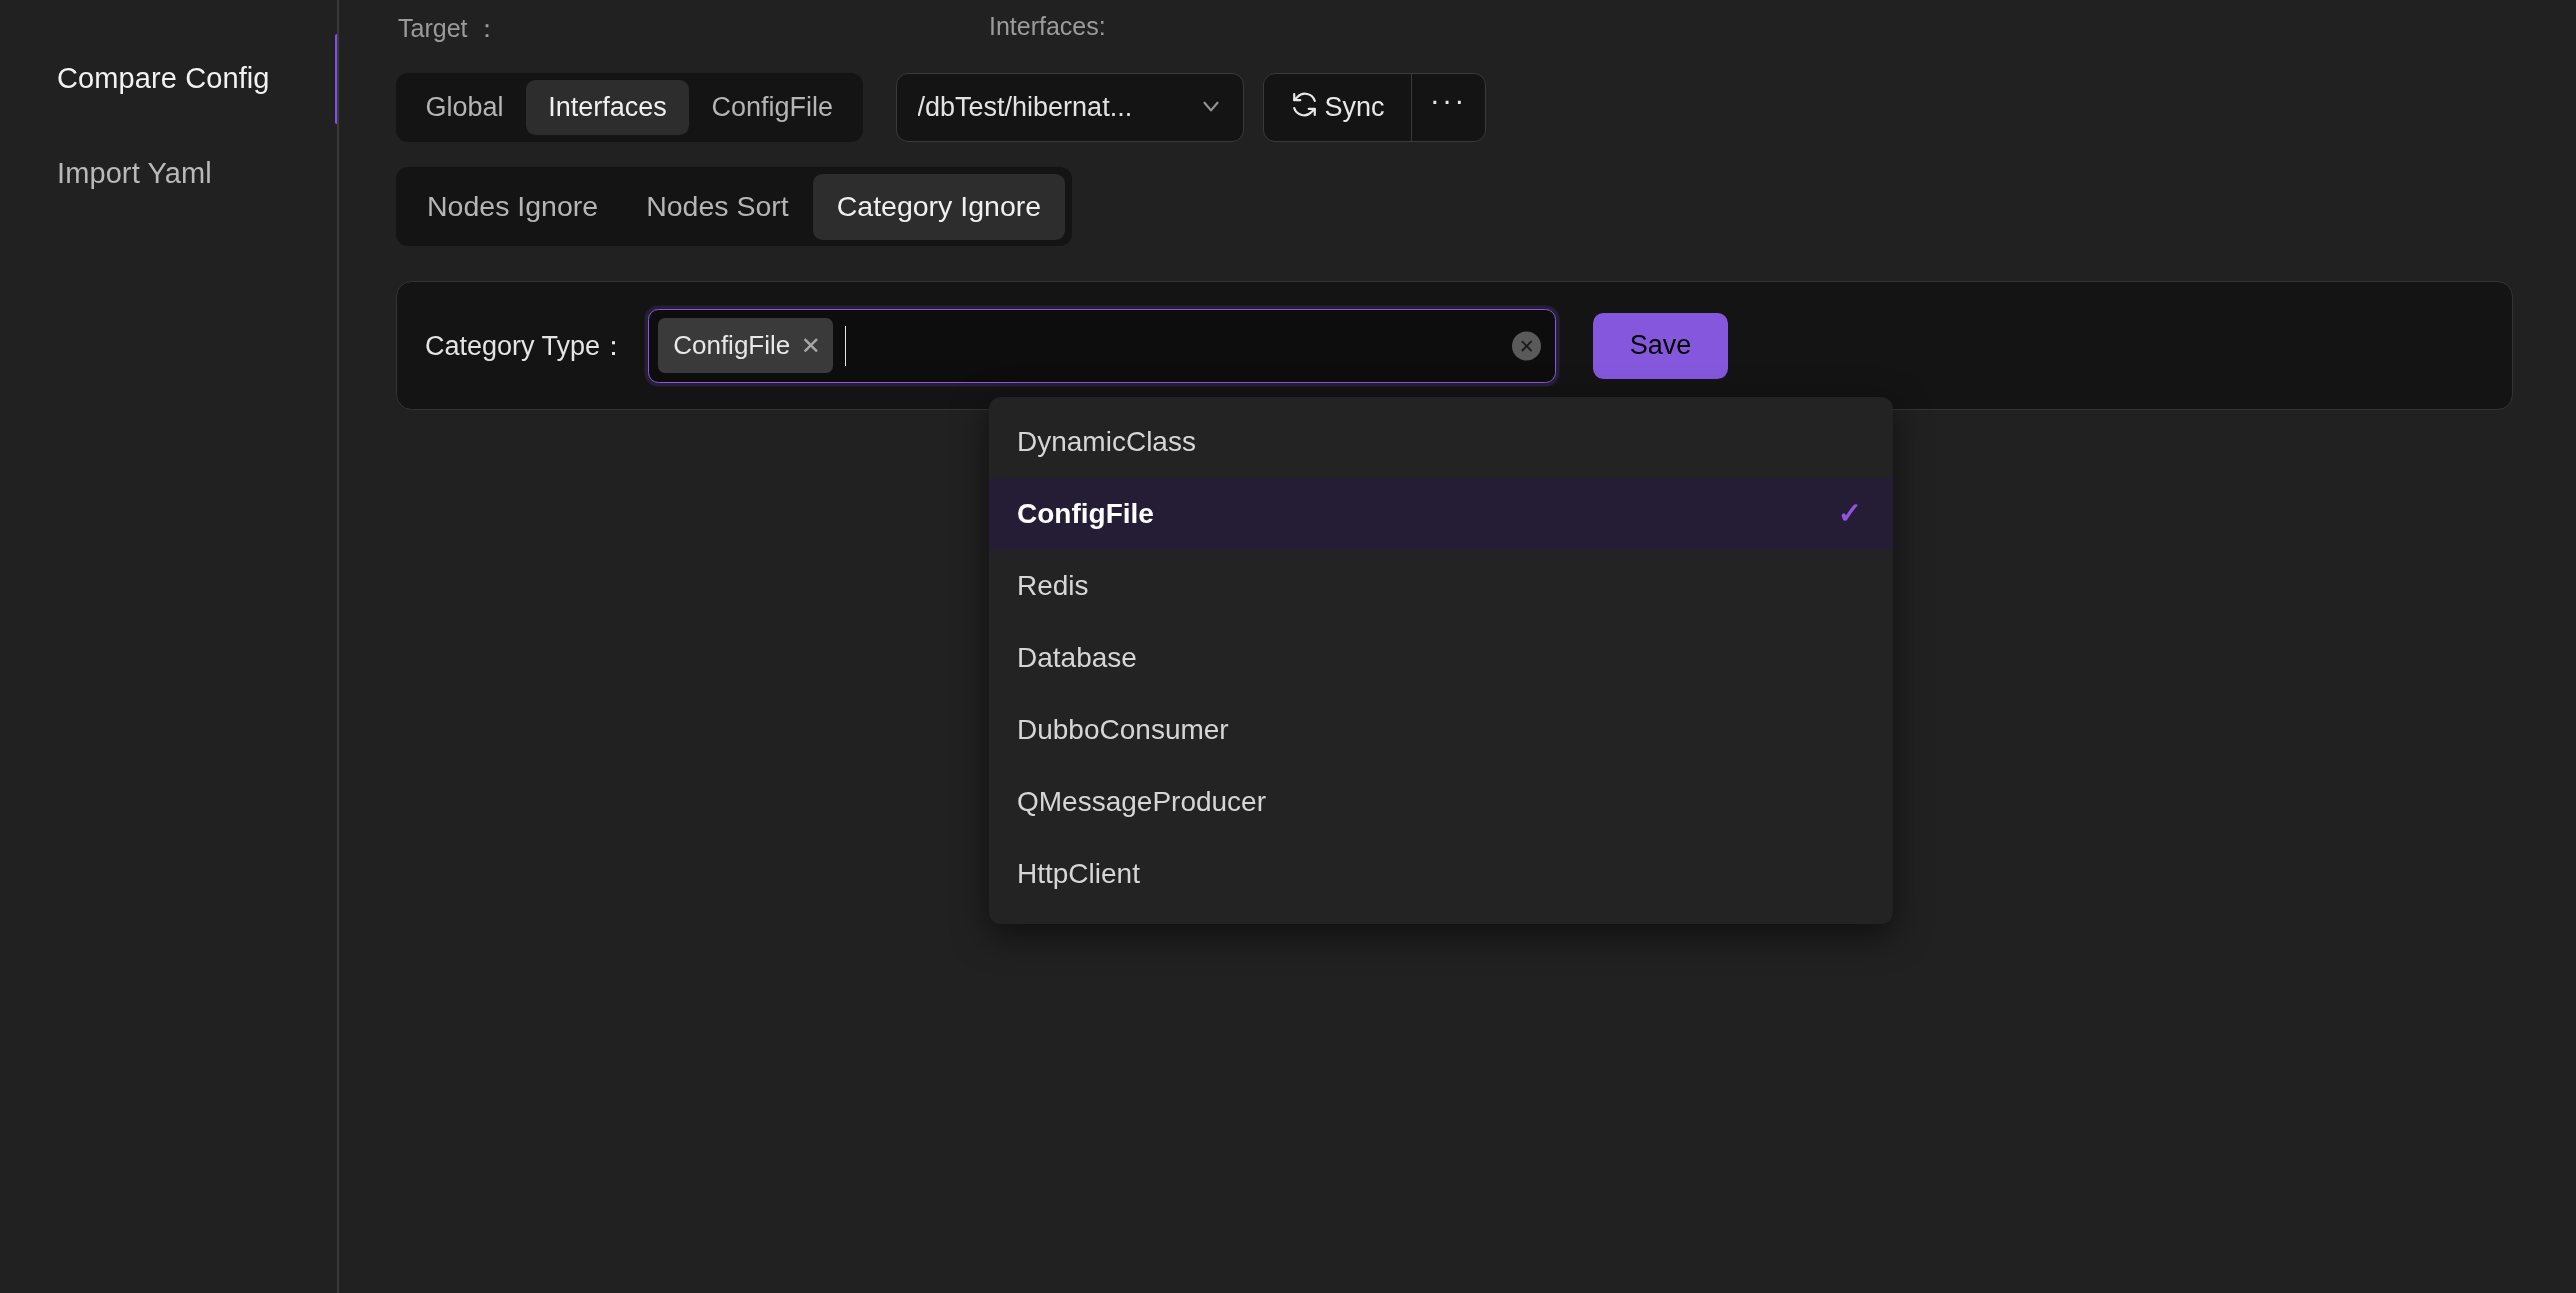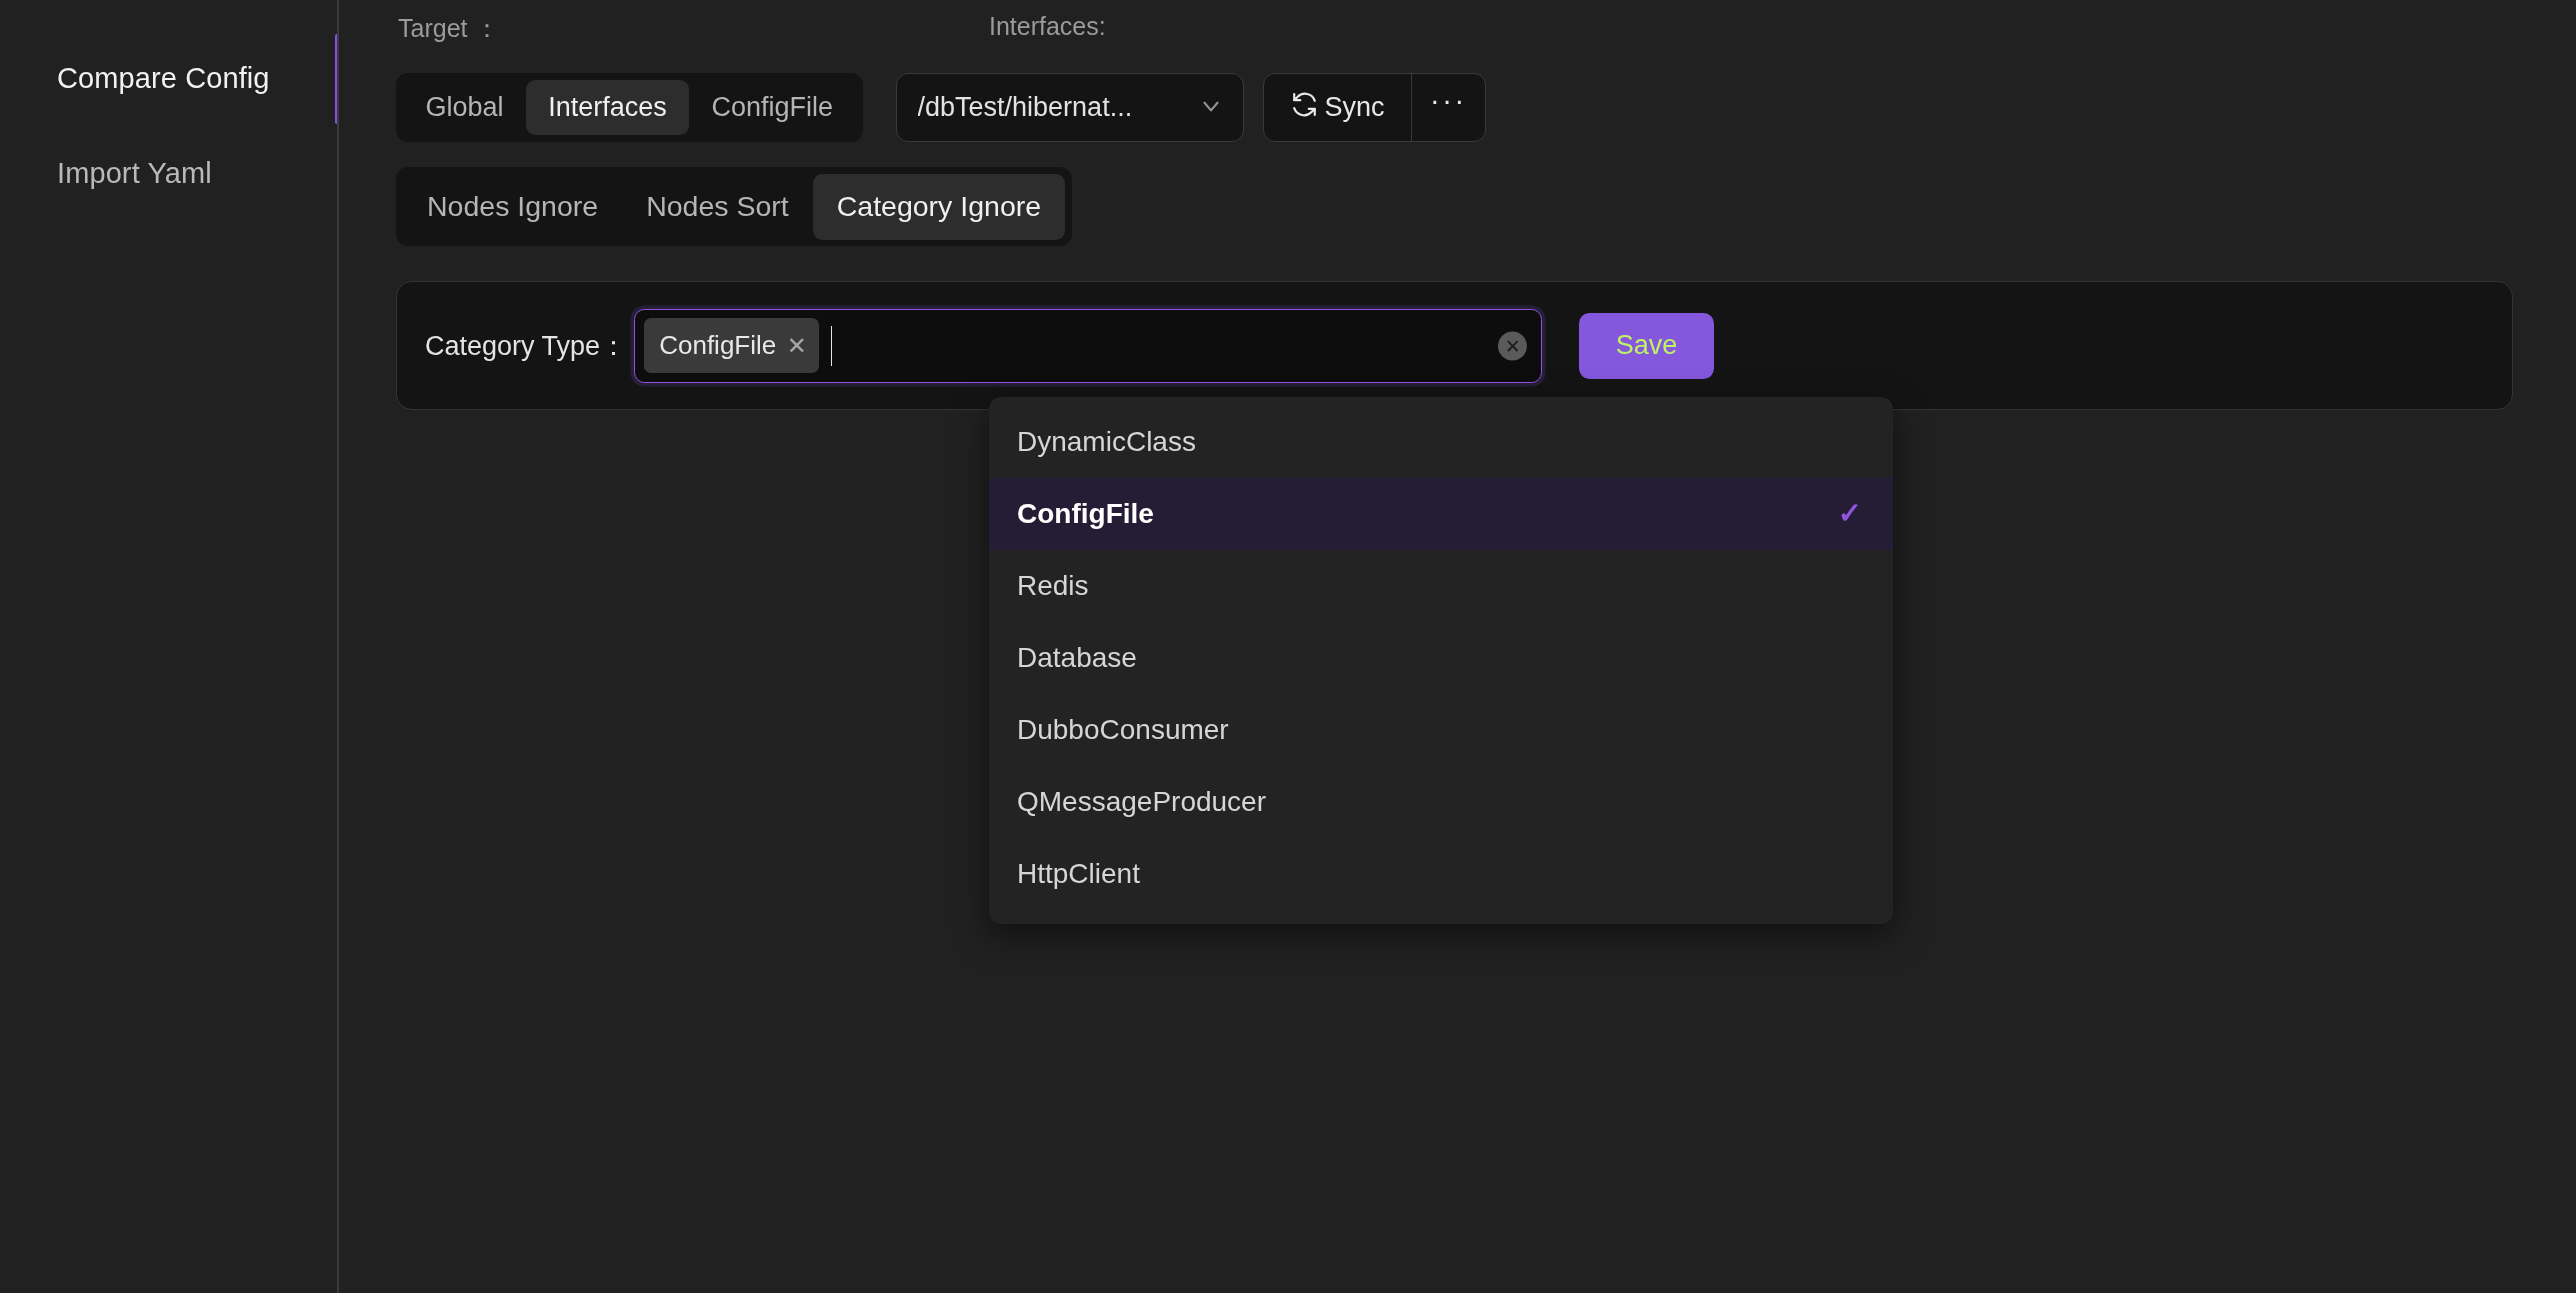--- a/index.html
+++ b/index.html
@@ -233,21 +233,21 @@
     border: 0.9px solid #343434;
     border-radius: 15.5px;
     display: flex;
     align-items: center;
     padding-left: 28px;
   }
   .ct-label {
     font-size: 27px;
     color: #e4e4e4;
     white-space: nowrap;
-    margin-right: 7px;
+    margin-right: 21px;
   }
   .tag-input {
     position: relative;
     width: 908px;
     height: 74px;
     background: #0d0d0d;
     border: 1.7px solid #9254de;
     border-radius: 10.4px;
     box-shadow: 0 0 0 3.5px rgba(130,84,222,0.18);
     display: flex;
@@ -300,21 +300,21 @@
     cursor: pointer;
   }
 
   .save-btn {
     margin-left: 37px;
     width: 135px;
     height: 66px;
     background: #8457dd;
     border: none;
     border-radius: 10.4px;
-    color: #bef264;
+    color: #000000;
     font-size: 27px;
     font-family: inherit;
     cursor: pointer;
   }
 
   
   .dropdown {
     position: absolute;
     left: 650px;
     top: 397px;

